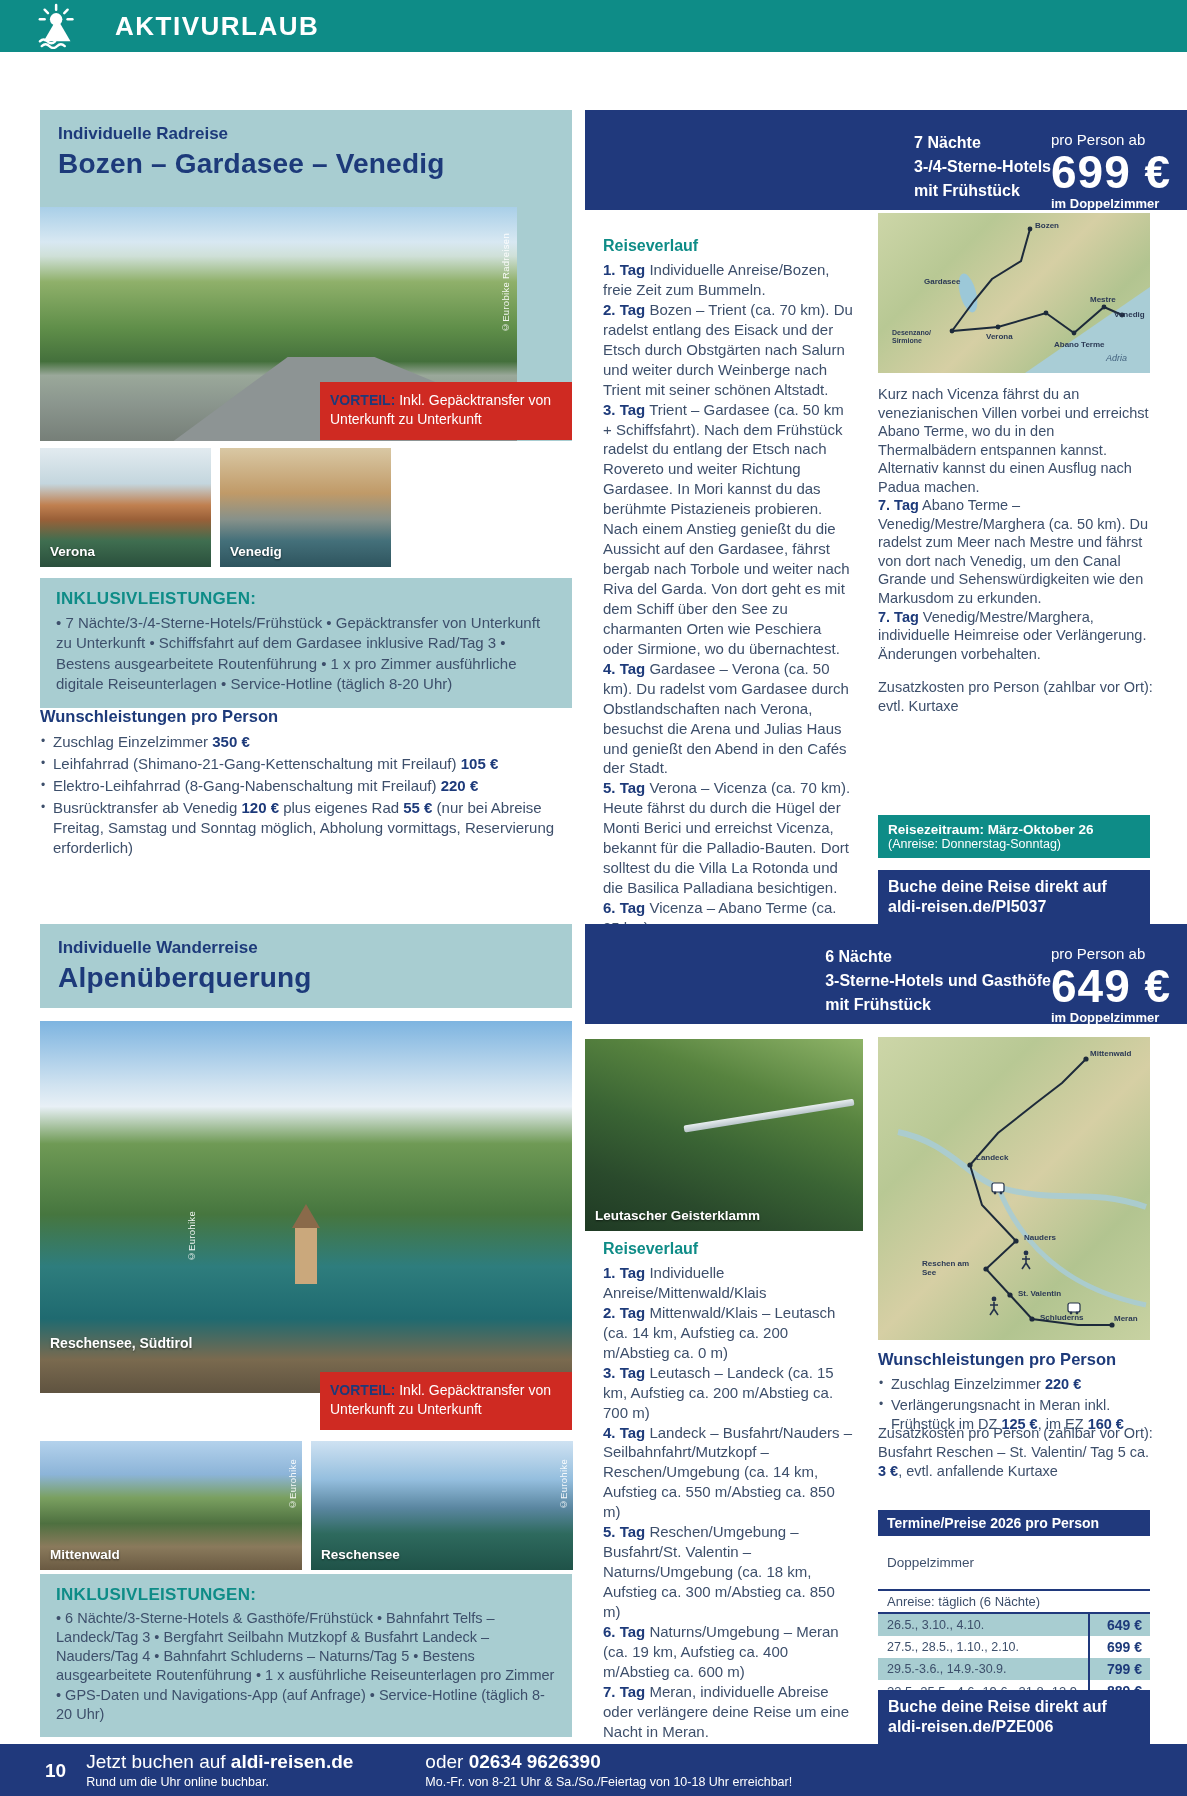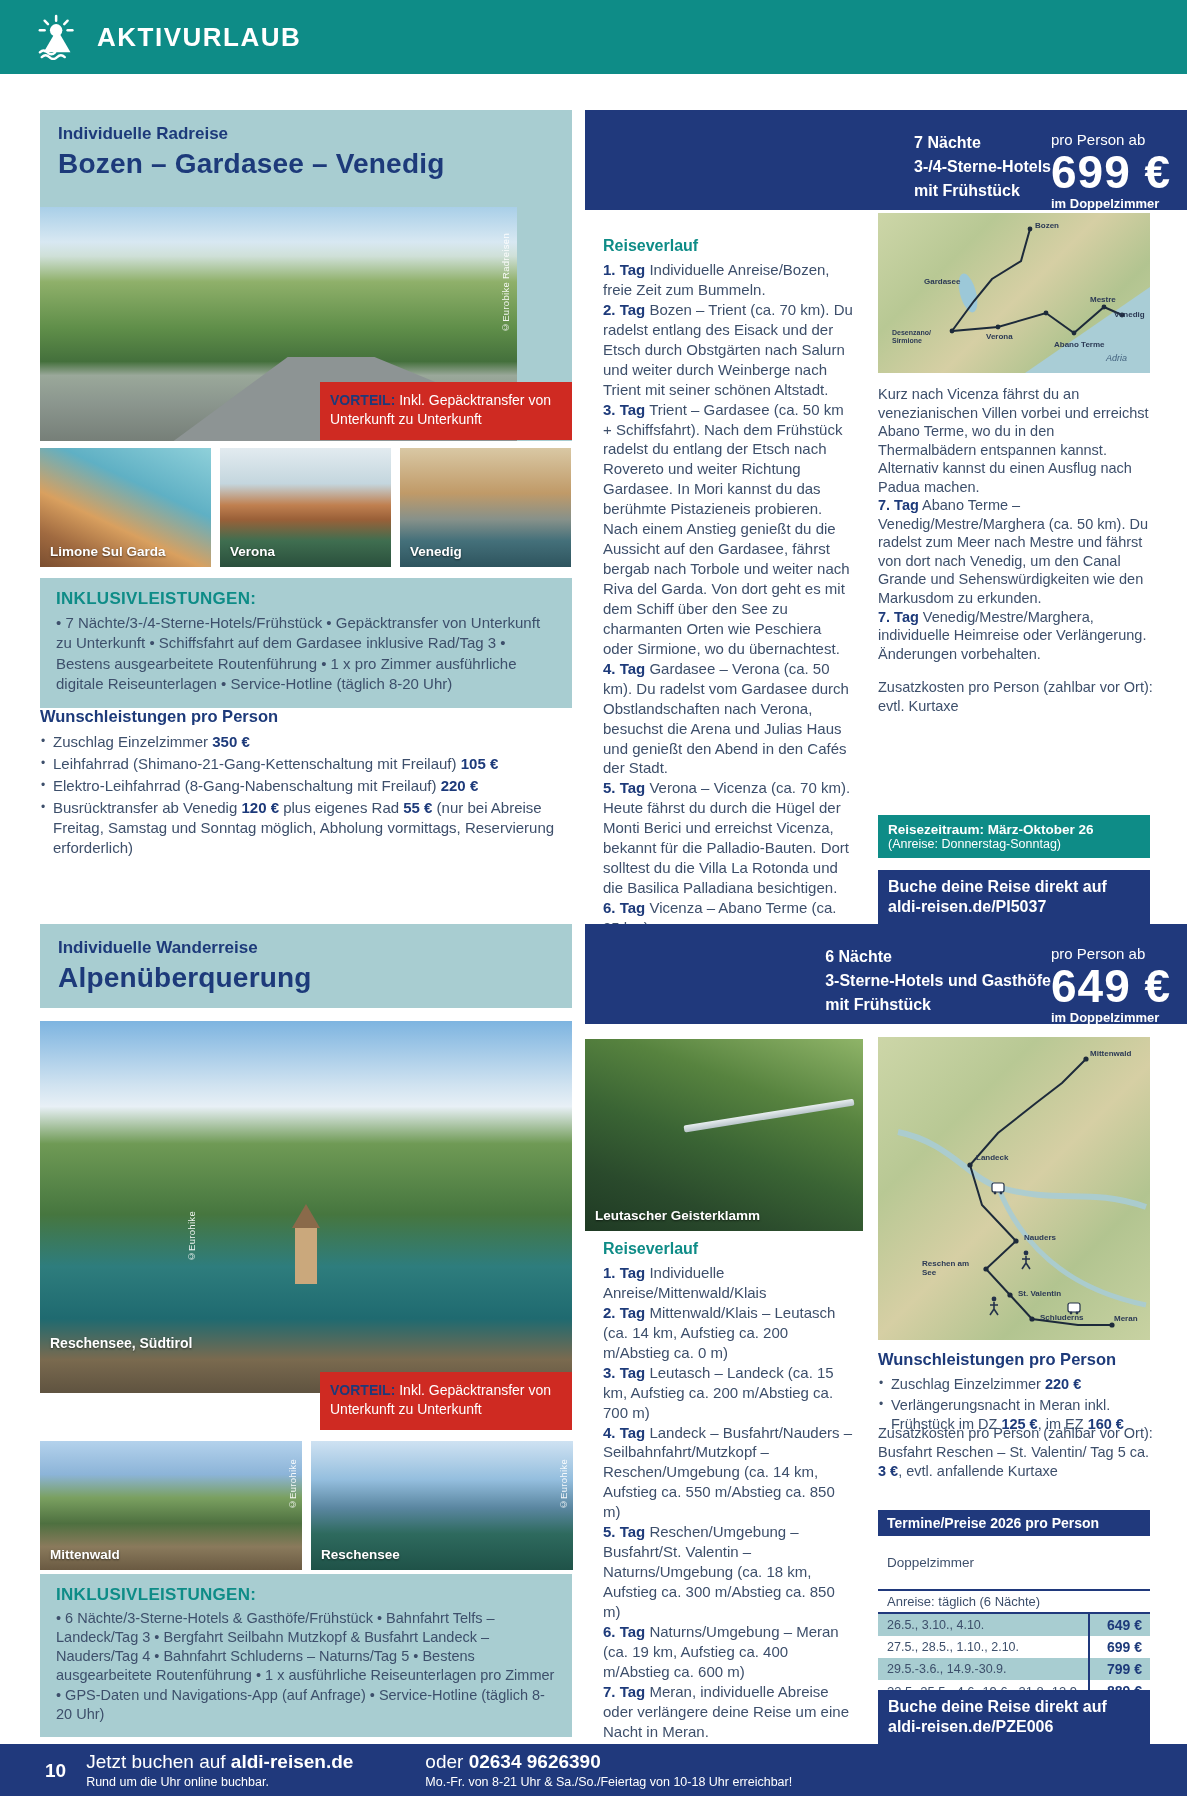--- a/index.html
+++ b/index.html
@@ -1,22 +1,22 @@
 <!DOCTYPE html>
 <html style="--teal: #0e8c87; --navy: #20397c; --light_blue: #a8cdd1; --red: #cf2a22; --ink: #3d4f6b; --navy_text: #1d3a7a;"><head>
 <meta charset="utf-8">
 <style>
   *{box-sizing:border-box;margin:0;padding:0}
   html,body{background:#fff}
   .page{position:relative;width:1187px;height:1796px;background:#fff;overflow:hidden;
         font-family:"Liberation Sans",sans-serif;color:var(--ink,#3d4f6b)}
 
   
-  .masthead{position:absolute;left:0;top:0;right:0;height:74px;background:var(--teal,#0e8c87);
-            color:#fff;display:flex;align-items:center;gap:15px;padding-left:36px}
+  .masthead{position:absolute;left:0;top:0;right:0;height:52px;background:var(--teal,#0e8c87);
+            color:#fff;display:flex;align-items:center;gap:33px;padding-left:36px}
   .logo{width:46px;height:46px;display:inline-flex}
   .masthead-label{font-size:26px;font-weight:bold;letter-spacing:1.5px}
 
   
   .offer{position:absolute;left:40px;width:1110px}
   #offer1{top:97px;height:830px}
   #offer2{top:924px;height:818px}
 
   .panel-main{position:absolute;left:0;width:532px;background:var(--light_blue,#a8cdd1);padding:14px 0 0 18px}
   #offer1 .panel-main{top:13px;height:331px}
@@ -170,23 +170,20 @@
       <div class="category">Individuelle Radreise</div>
       <div class="offer-title">Bozen – Gardasee – Venedig</div>
       <div class="photo ph-cyclists photo-main1">
         <span class="credit">©Eurobike Radreisen</span>
       </div>
     </div>
 
     <div class="vorteil"><b>VORTEIL:</b><span> Inkl. Gepäcktransfer von Unterkunft zu Unterkunft</span></div>
 
     <div class="thumbs">
-      <div class="thumb ph-limone">
-        <span class="photo-label">Limone Sul Garda</span>
-      </div>
       <div class="thumb ph-verona">
         <span class="photo-label">Verona</span>
       </div>
       <div class="thumb ph-venedig">
         <span class="photo-label">Venedig</span>
       </div>
     </div>
 
     <div class="inklusiv">
       <div class="inklusiv-title">INKLUSIVLEISTUNGEN:</div>

